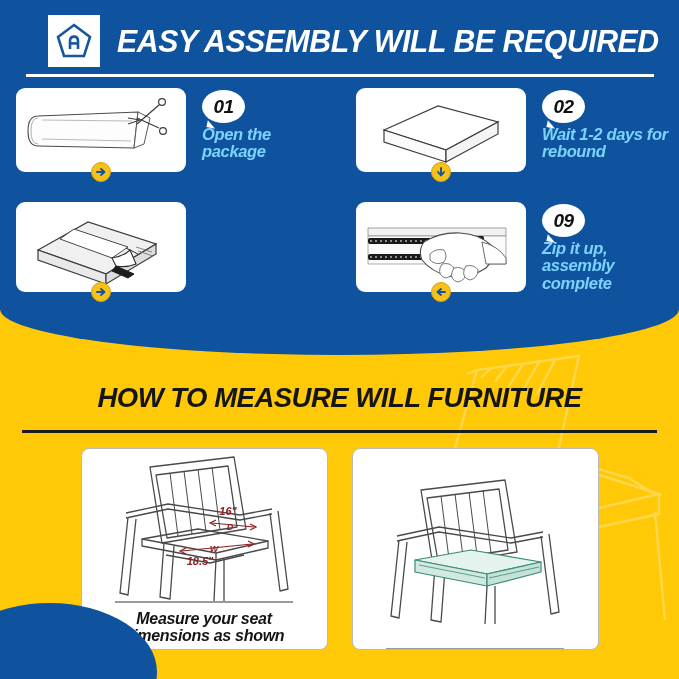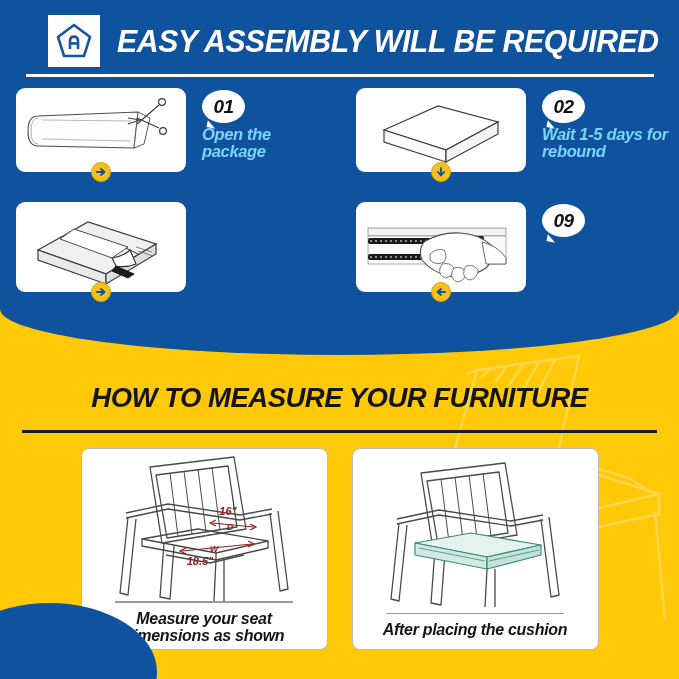--- a/index.html
+++ b/index.html
@@ -315,21 +315,21 @@
             <div class="arrow-badge" style="left:75px; bottom:-10px;">
               <svg width="12" height="12" viewBox="0 0 12 12">
                 <path d="M6 2 L6 8 M3 6 L6 9.5 L9 6" stroke="#11539f" stroke-width="1.9" fill="none" stroke-linecap="round" stroke-linejoin="round"></path>
               </svg>
             </div>
           </div>
           <div class="step-text">
             <div class="num-bubble">
               <span>02</span>
             </div>
-            <div class="step-label">Wait 1-5 days for
+            <div class="step-label">Wait 1-2 days for
 rebound</div>
           </div>
         </div>
       </div>
 
       <div class="step-row" style="margin-top:30px;">
 
         <div class="step step-col-left">
           <div class="step-figure tall">
             <svg width="170" height="90" viewBox="0 0 170 90">
@@ -379,41 +379,43 @@
             <div class="arrow-badge" style="left:75px; bottom:-10px;">
               <svg width="12" height="12" viewBox="0 0 12 12">
                 <path d="M10 6 L4 6 M6 3 L2.5 6 L6 9" stroke="#11539f" stroke-width="1.9" fill="none" stroke-linecap="round" stroke-linejoin="round"></path>
               </svg>
             </div>
           </div>
           <div class="step-text">
             <div class="num-bubble">
               <span>09</span>
             </div>
+            <div class="step-label">Zip it up, assembly
+complete</div>
           </div>
         </div>
       </div>
     </div>
   </div>
 
   <div class="yellow-deco">
     <svg width="260" height="300" viewBox="0 0 260 300">
       <g fill="none" stroke="#ffe48a" stroke-width="2.4">
         <path d="M20 118 L48 18 L150 4 L128 104 Z"></path>
         <path d="M48 18 L38 22 M62 16 L52 26 M78 14 L66 30 M94 12 L80 34 M110 10 L94 38 M126 8 L108 42"></path>
         <path d="M12 132 L130 110 L230 142 L110 170 Z"></path>
         <path d="M12 132 L110 170 L110 188 L12 150 Z"></path>
         <path d="M230 142 L230 162 L110 188"></path>
         <path d="M20 150 L18 260 M106 186 L104 296 M226 160 L236 268"></path>
         <path d="M126 104 L200 126 L222 140"></path>
       </g>
     </svg>
   </div>
 
-  <div class="measure-title">HOW TO MEASURE YOUR FURNITURE</div>
+  <div class="measure-title">HOW TO MEASURE WILL FURNITURE</div>
   <div class="measure-rule"></div>
 
   <div class="cards">
 
     <div class="card">
       <div class="card-figure">
         <svg width="200" height="150" viewBox="0 0 200 150">
           <g fill="none" stroke="#4a4a4a" stroke-width="1.3" stroke-linejoin="round">
 
             <path d="M46 16 L130 6 L142 78 L58 92 Z"></path>
@@ -478,18 +480,17 @@
           <g stroke="#3d8a77" stroke-width="1.2" stroke-linejoin="round">
             <polygon points="40,86 96,76 166,88 112,100" fill="#e4f3ee"></polygon>
             <polygon points="40,86 112,100 112,112 40,98" fill="#d2e9e2"></polygon>
             <polygon points="112,100 166,88 166,98 112,112" fill="#c4e2d9"></polygon>
             <path d="M44 91 L110 104" stroke-width="0.8"></path>
             <path d="M114 104 L164 93" stroke-width="0.8"></path>
           </g>
         </svg>
       </div>
       <div class="card-divider"></div>
-      <div class="card-caption">After placing the cushion</div>
     </div>
   </div>
 
   <div class="blue-corner"></div>
 </div>
 
 </body></html>

